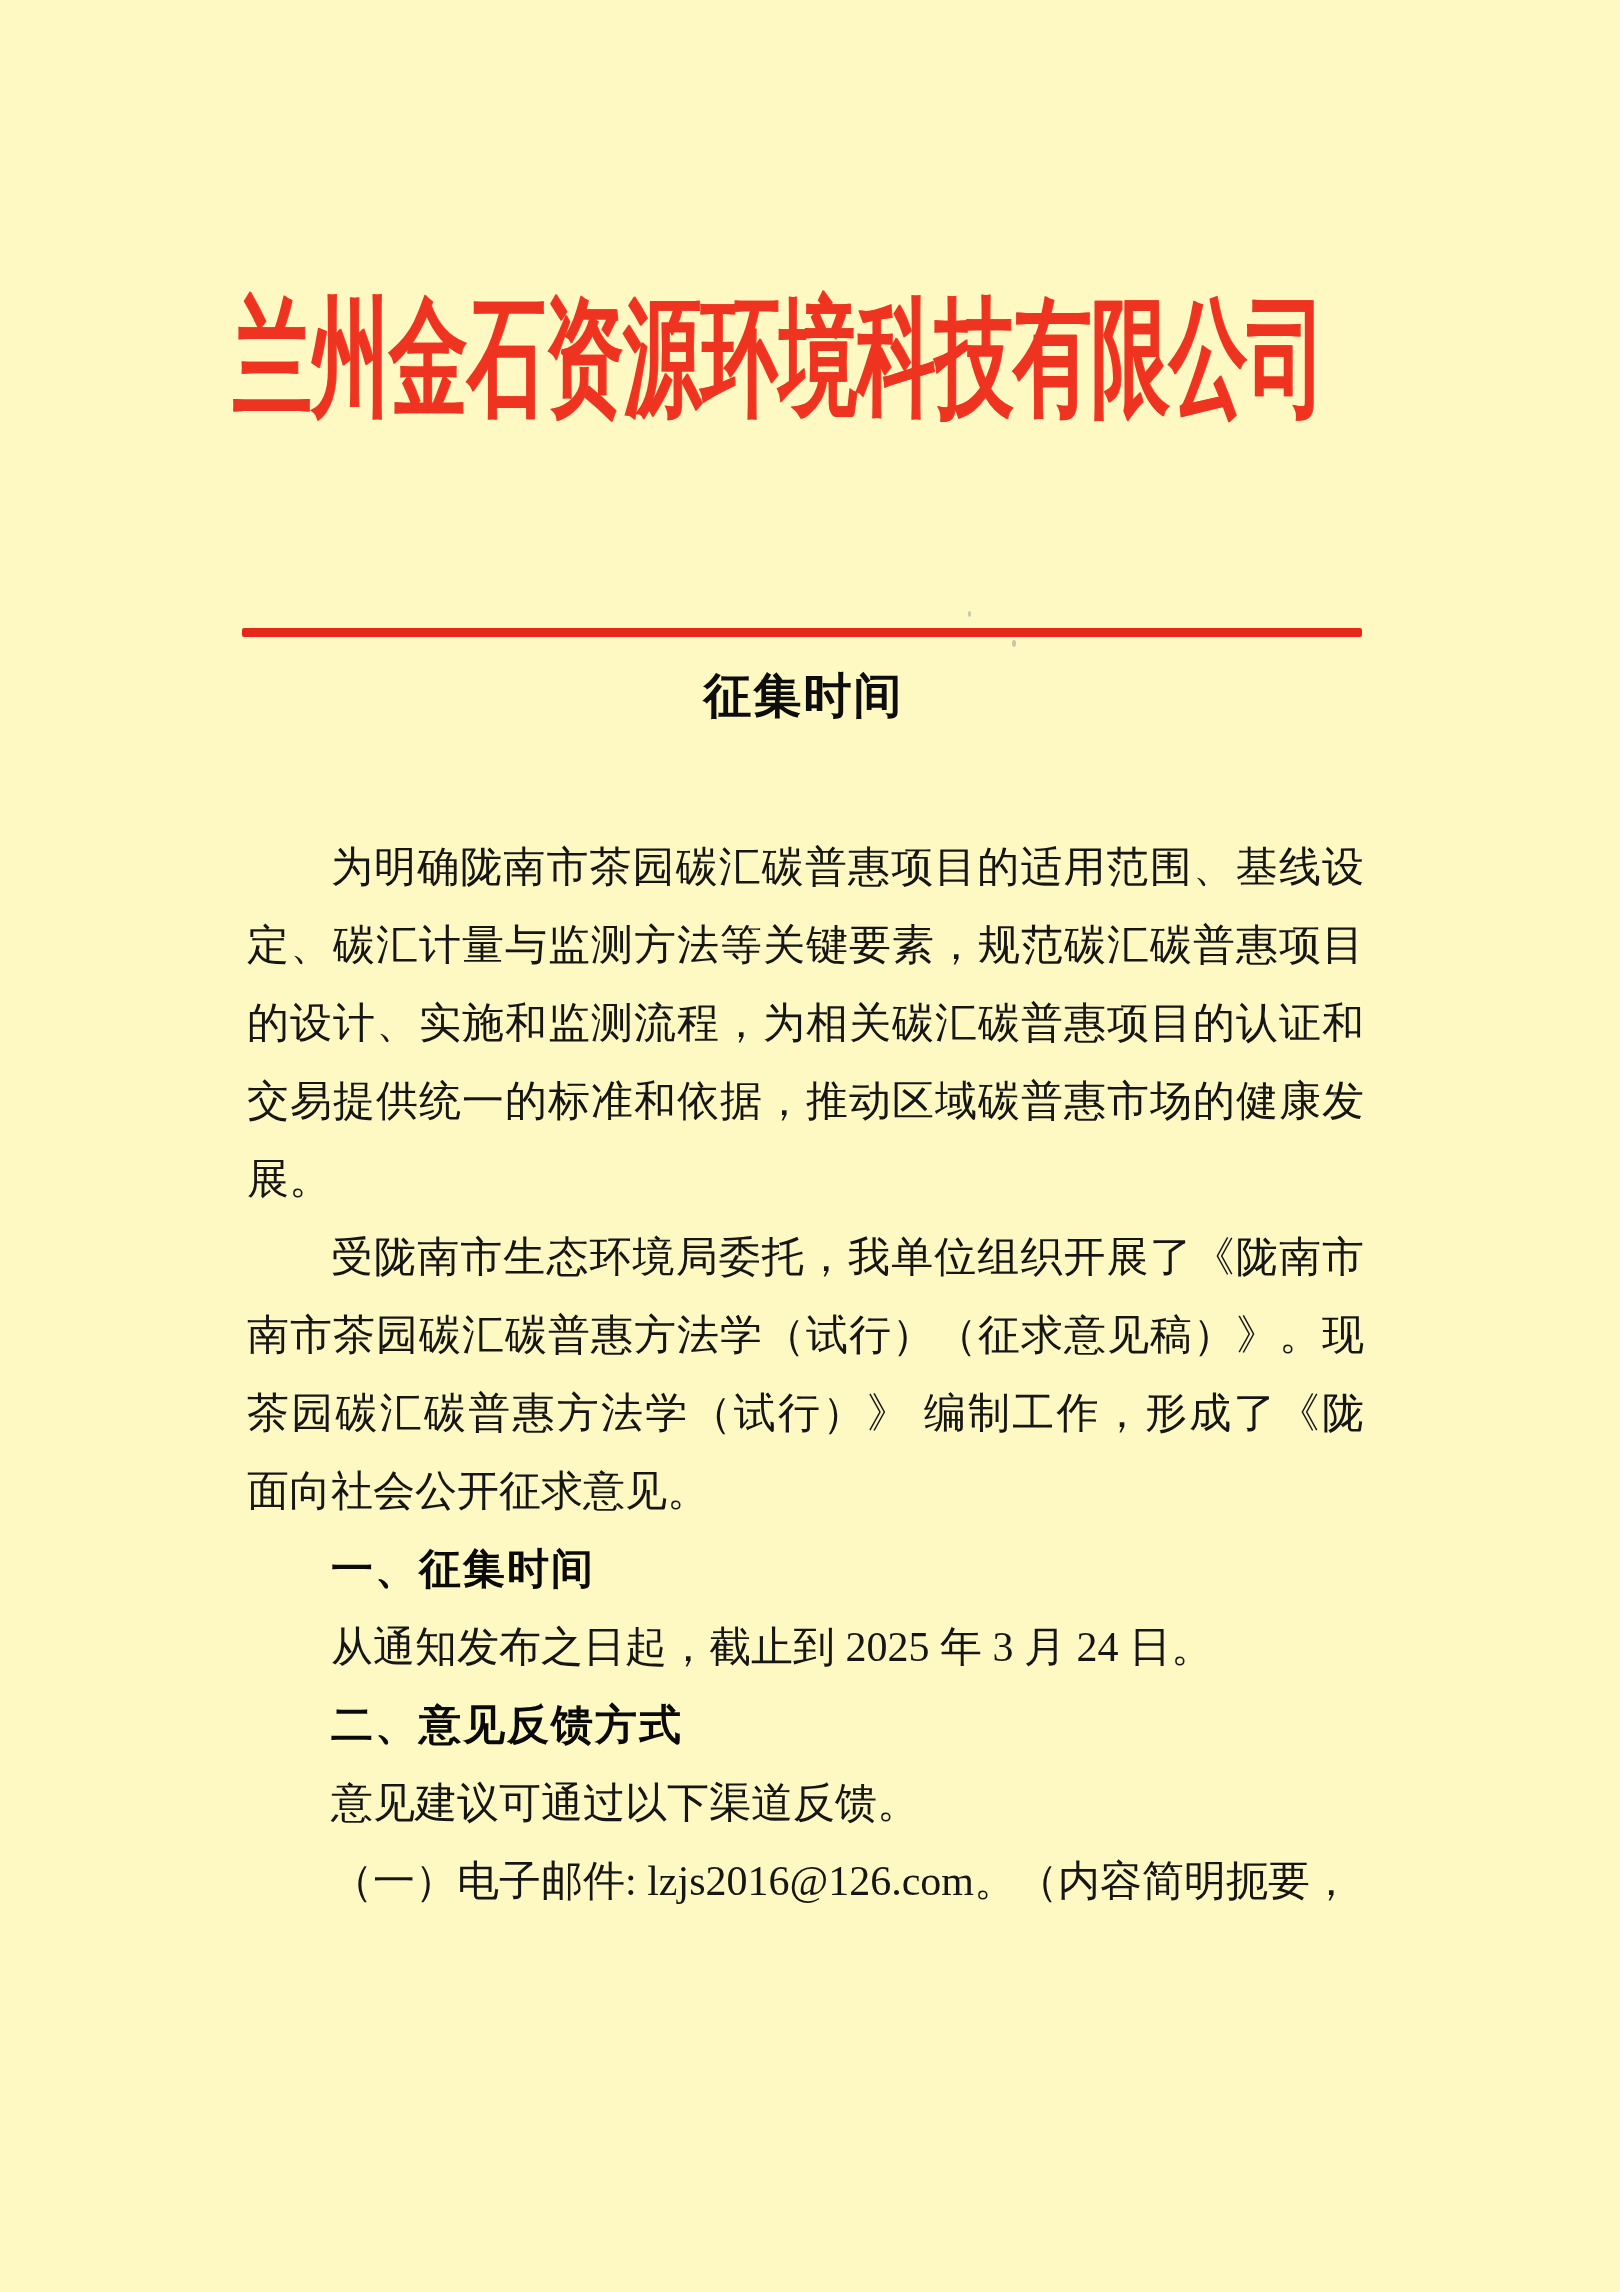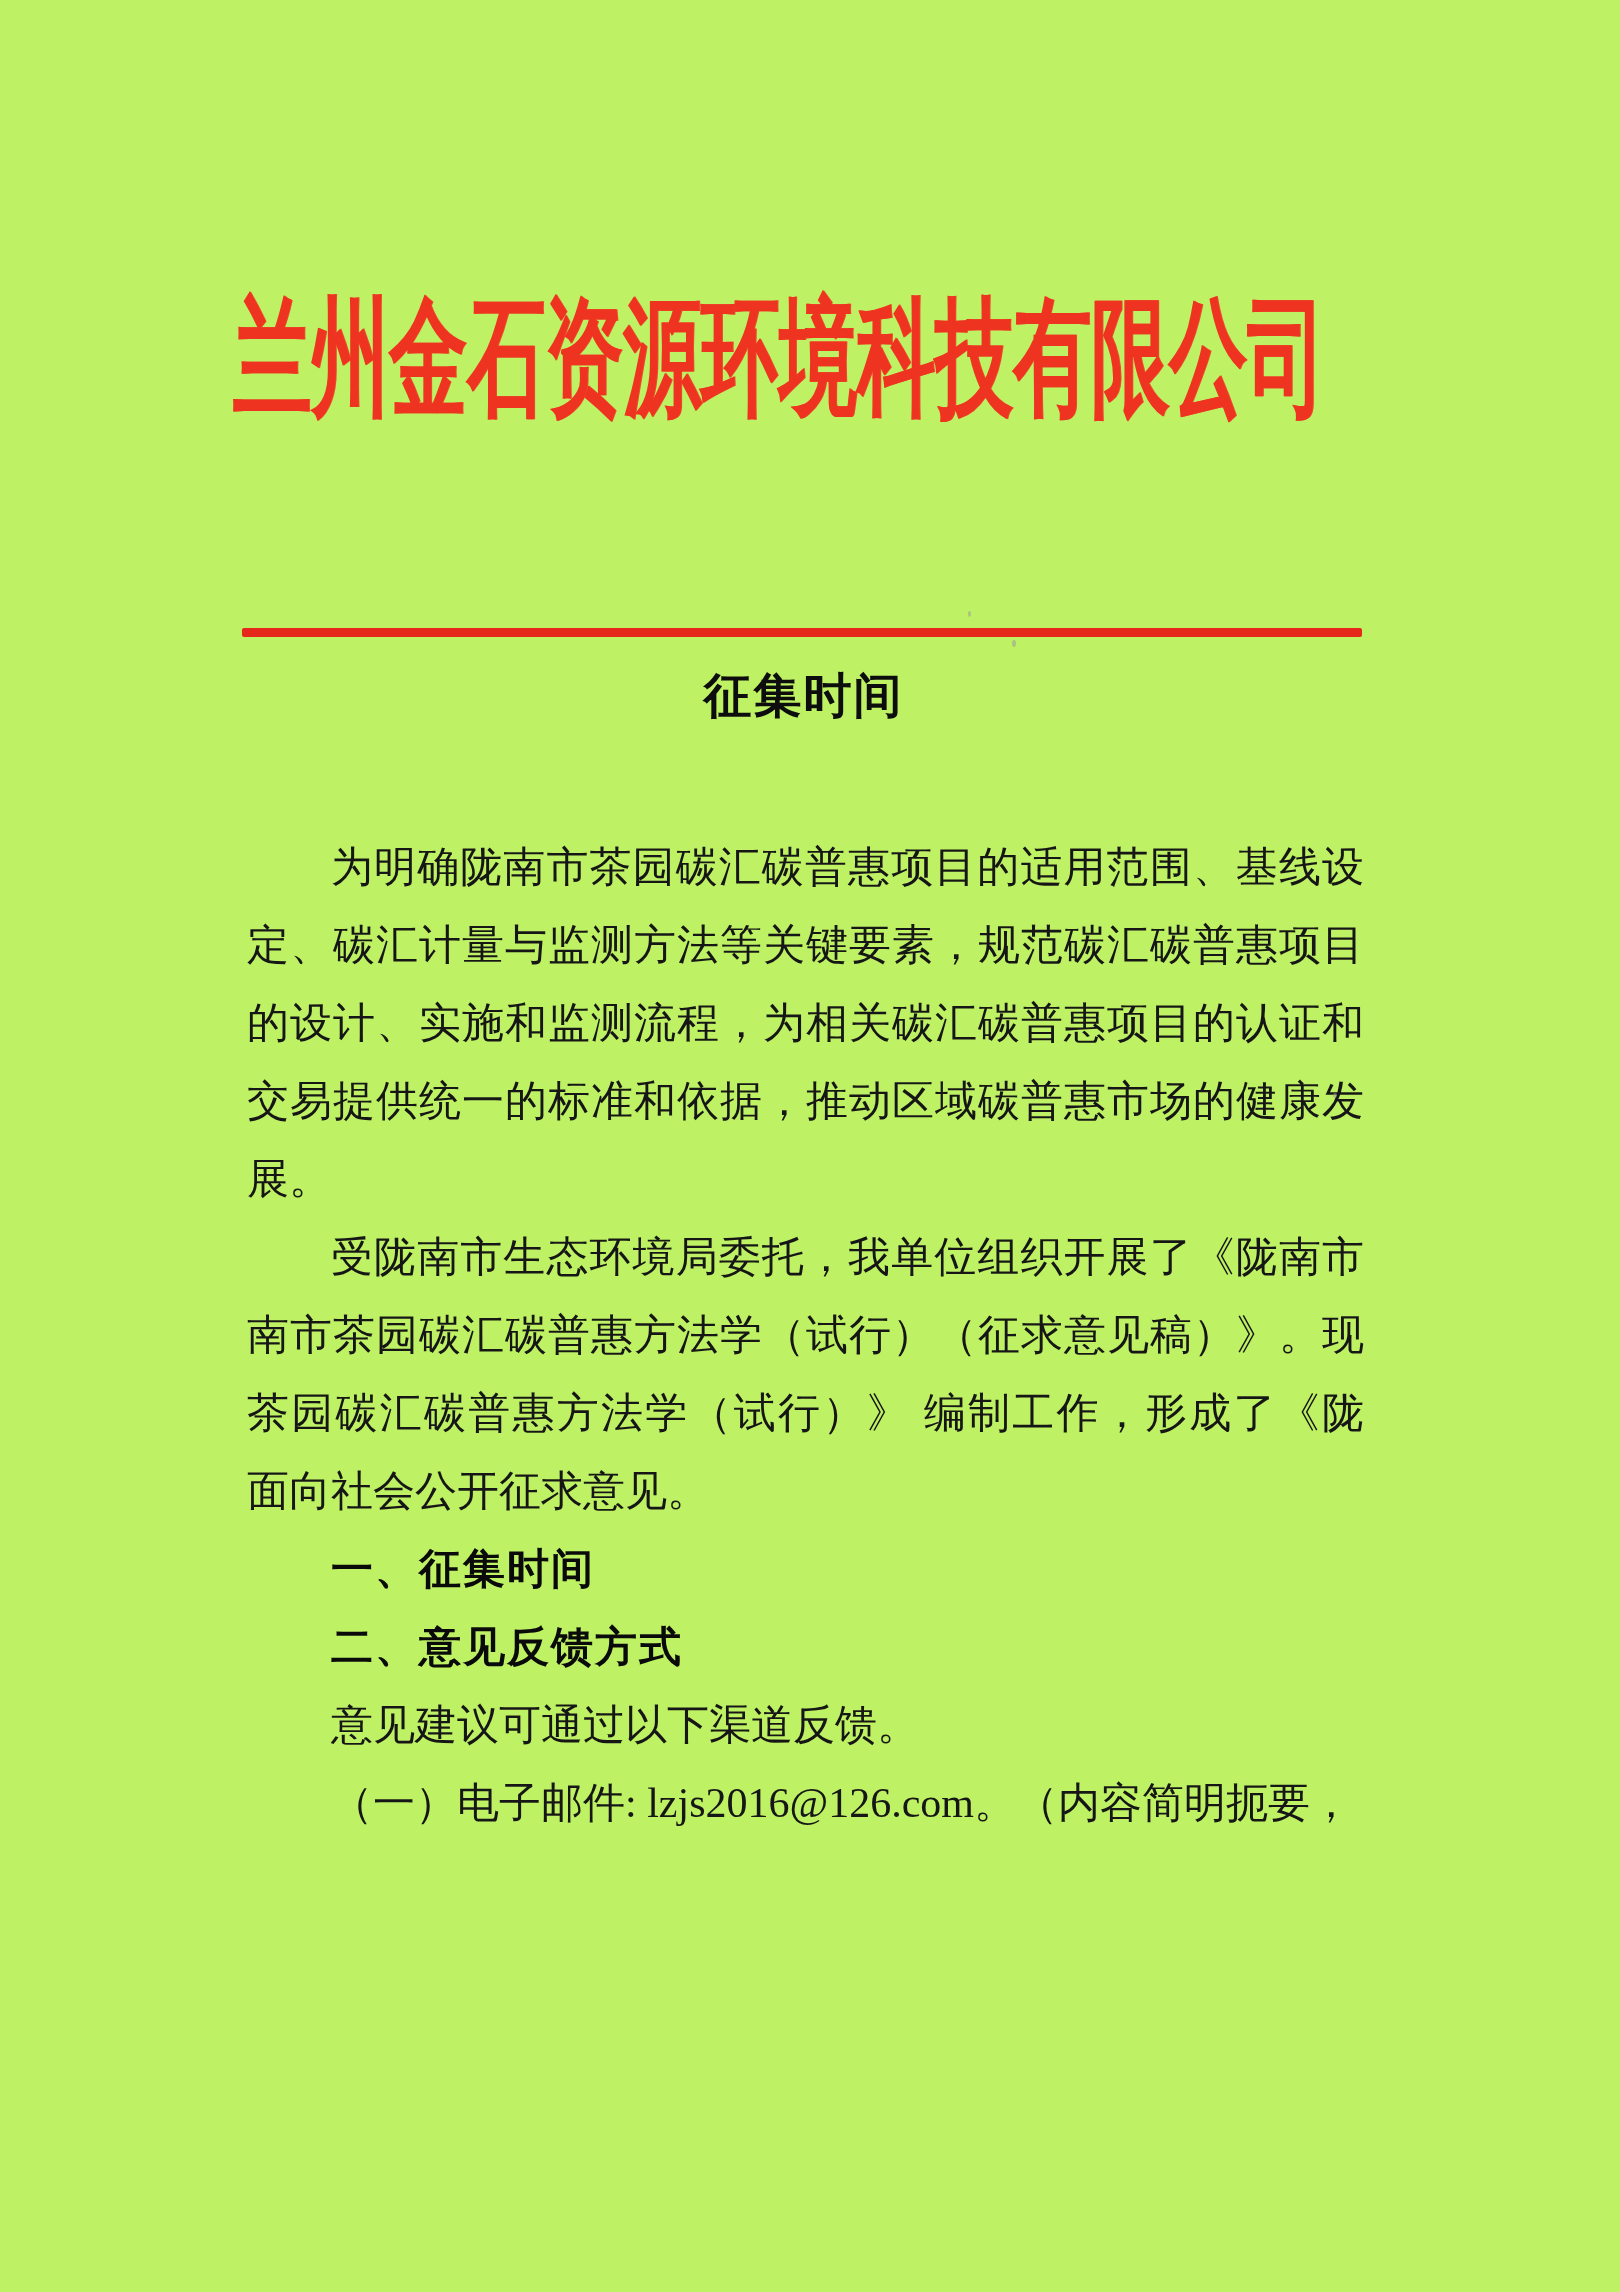--- a/index.html
+++ b/index.html
@@ -4,21 +4,21 @@
 <style>
   html, body {
     margin: 0;
     padding: 0;
     background: #ffffff;
   }
   .page {
     position: relative;
     width: 1620px;
     height: 2293px;
-    background: #bef264;
+    background: #fef9c3;
     overflow: hidden;
     font-family: "Liberation Serif", "DejaVu Serif", serif;
     color: #151515;
   }
   
   .letterhead {
     position: absolute;
     left: 225px;
     top: 320px;
     width: 1108px;
@@ -106,20 +106,21 @@
     <div class="line fill indent">为明确陇南市茶园碳汇碳普惠项目的适用范围、基线设</div>
     <div class="line fill">定、碳汇计量与监测方法等关键要素，规范碳汇碳普惠项目</div>
     <div class="line fill">的设计、实施和监测流程，为相关碳汇碳普惠项目的认证和</div>
     <div class="line fill">交易提供统一的标准和依据，推动区域碳普惠市场的健康发</div>
     <div class="line">展。</div>
     <div class="line fill indent">受陇南市生态环境局委托，我单位组织开展了《陇南市</div>
     <div class="line fill">南市茶园碳汇碳普惠方法学（试行）（征求意见稿）》。现</div>
     <div class="line fill">茶园碳汇碳普惠方法学（试行）》 编制工作，形成了《陇</div>
     <div class="line">面向社会公开征求意见。</div>
     <div class="line heading indent">一、征集时间</div>
+    <div class="line indent">从通知发布之日起，截止到 2025 年 3 月 24 日。</div>
     <div class="line heading indent">二、意见反馈方式</div>
     <div class="line indent">意见建议可通过以下渠道反馈。</div>
     <div class="line indent">（一）电子邮件: lzjs2016@126.com。（内容简明扼要，</div>
   </div>
 
   <div class="speck s1"></div>
   <div class="speck s2"></div>
   <div class="speck s3"></div>
 
 </div>

